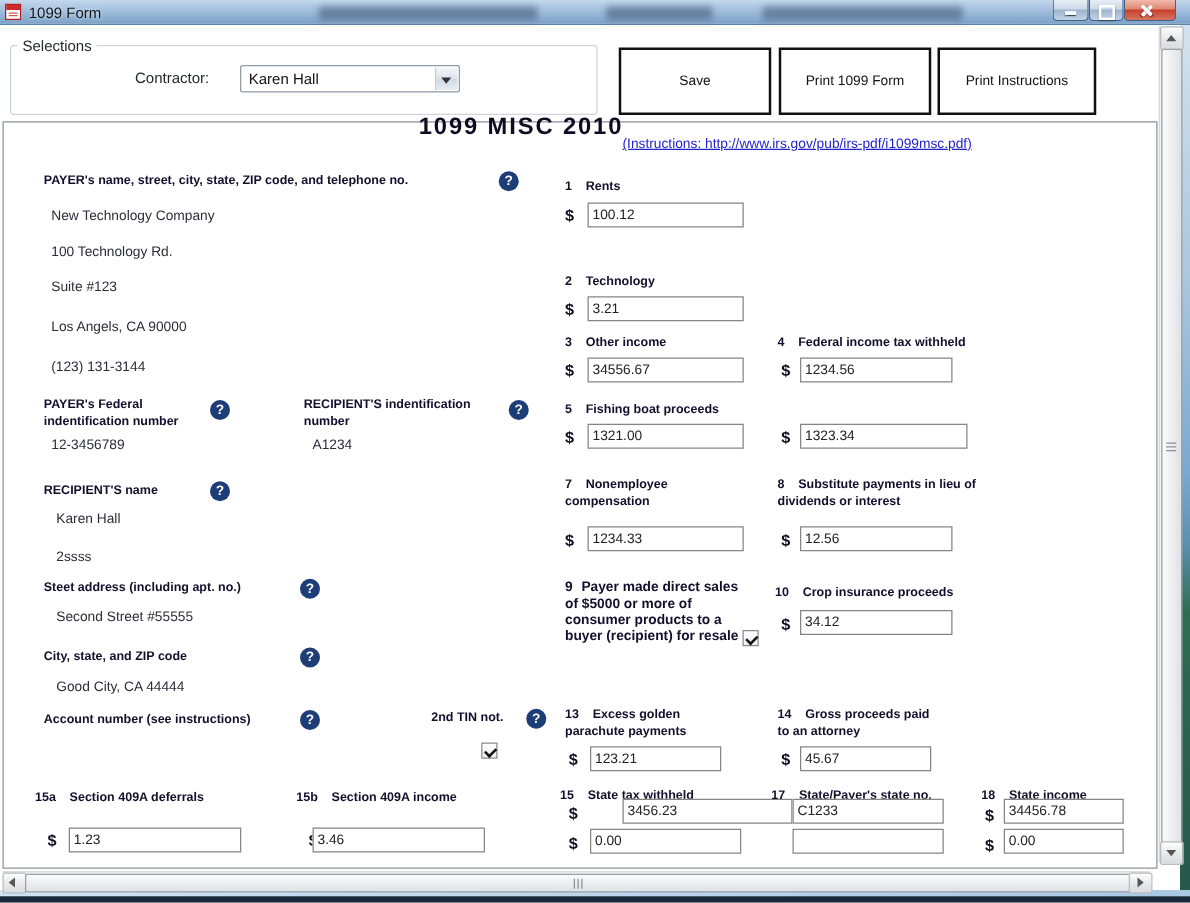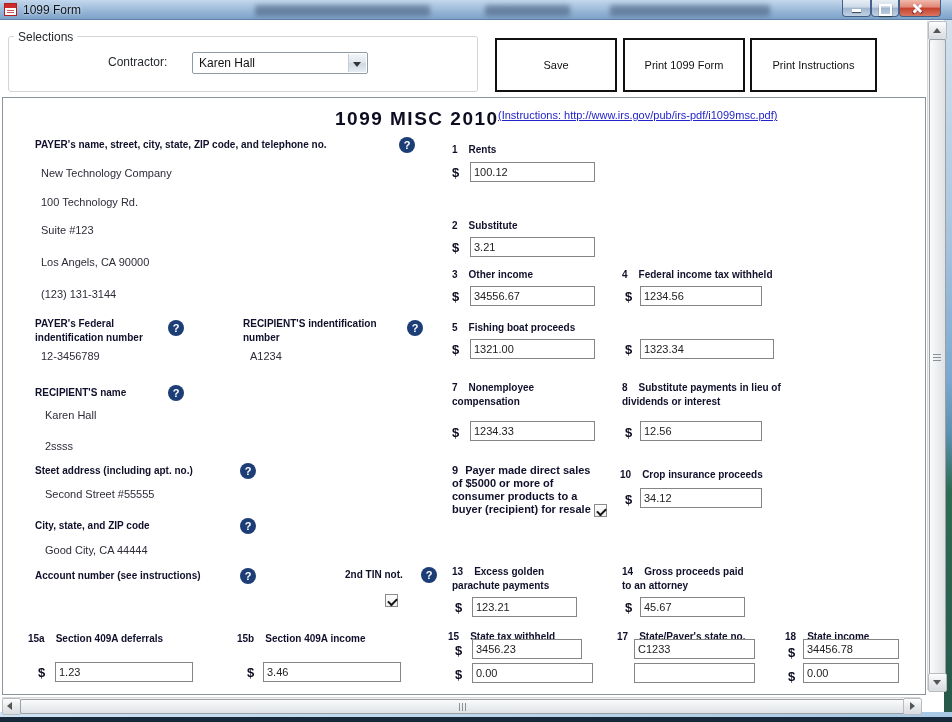--- a/index.html
+++ b/index.html
@@ -126,21 +126,21 @@
     <span class="combo-btn">
         <span class="combo-arrow"></span>
       </span>
   </div>
 
   <div class="abs flatbtn" style="left:495px;top:38px;width:122px;height:54px;">Save</div>
   <div class="abs flatbtn" style="left:623px;top:38px;width:122px;height:54px;">Print 1099 Form</div>
   <div class="abs flatbtn" style="left:750px;top:38px;width:127px;height:54px;">Print Instructions</div>
 
   <div class="abs main-panel"></div>
-  <div class="abs form-title" style="left:335px;top:108px;text-align:center;">1099 MISC 2010</div>
+  <div class="abs form-title" style="left:335px;top:91px;text-align:center;">1099 MISC 2010</div>
   <div class="abs link" style="left:498px;top:109px;">(Instructions: http://www.irs.gov/pub/irs-pdf/i1099msc.pdf)</div>
 
   <div class="abs blabel" style="left:35px;top:139px;">PAYER's name, street, city, state, ZIP code, and telephone no.</div>
   <div class="abs help" style="left:399px;top:137px;">?</div>
   <div class="abs val" style="left:41px;top:167px;">New Technology Company</div>
   <div class="abs val" style="left:41px;top:196px;">100 Technology Rd.</div>
   <div class="abs val" style="left:41px;top:224px;">Suite #123</div>
   <div class="abs val" style="left:41px;top:256px;">Los Angels, CA 90000</div>
   <div class="abs val" style="left:41px;top:288px;">(123) 131-3144</div>
 
@@ -175,27 +175,27 @@
   <div class="abs help" style="left:240px;top:568px;">?</div>
   <div class="abs blabel" style="left:345px;top:569px;">2nd TIN not.</div>
   <div class="abs help" style="left:421px;top:567px;">?</div>
   <div class="abs cb checked" style="left:385px;top:594px;"></div>
 
   <div class="abs" style="left:28px;top:628px;"><span class="bno">15a</span><span class="blabel">Section 409A deferrals</span></div>
   <div class="abs dollar" style="left:38px;top:665px;">$</div>
   <input class="abs money" style="left: 55px; top: 662px; width: 138px; height: 20px;" value="1.23">
   <div class="abs" style="left:237px;top:628px;"><span class="bno">15b</span><span class="blabel">Section 409A income</span></div>
   <div class="abs dollar" style="left:247px;top:665px;">$</div>
-  <input class="abs money" style="left: 263px; top: 662px; width: 138px; height: 20px;" value="3.46">
+  <input class="abs money" style="left: 250px; top: 662px; width: 138px; height: 20px;" value="3.46">
 
   <div class="abs" style="left:452px;top:139px;"><span class="bno">1</span><span class="blabel">Rents</span></div>
   <div class="abs dollar" style="left:452px;top:165px;">$</div>
   <input class="abs money" style="left: 470px; top: 162px; width: 125px; height: 20px;" value="100.12">
 
-  <div class="abs" style="left:452px;top:215px;"><span class="bno">2</span><span class="blabel">Substitute</span></div>
+  <div class="abs" style="left:452px;top:215px;"><span class="bno">2</span><span class="blabel">Technology</span></div>
   <div class="abs dollar" style="left:452px;top:240px;">$</div>
   <input class="abs money" style="left: 470px; top: 237px; width: 125px; height: 20px;" value="3.21">
 
   <div class="abs" style="left:452px;top:264px;"><span class="bno">3</span><span class="blabel">Other income</span></div>
   <div class="abs dollar" style="left:452px;top:289px;">$</div>
   <input class="abs money" style="left: 470px; top: 286px; width: 125px; height: 20px;" value="34556.67">
 
   <div class="abs" style="left:452px;top:317px;"><span class="bno">5</span><span class="blabel">Fishing boat proceeds</span></div>
   <div class="abs dollar" style="left:452px;top:342px;">$</div>
   <input class="abs money" style="left: 470px; top: 339px; width: 125px; height: 20px;" value="1321.00">
@@ -214,21 +214,21 @@
 
   <div class="abs two-line" style="left:452px;top:563px;">
     <div><span class="bno">13</span><span class="blabel">Excess golden</span></div>
     <div class="blabel">parachute payments</div>
   </div>
   <div class="abs dollar" style="left:455px;top:600px;">$</div>
   <input class="abs money" style="left: 472px; top: 597px; width: 105px; height: 20px;" value="123.21">
 
   <div class="abs" style="left:448px;top:626px;"><span class="bno">15</span><span class="blabel">State tax withheld</span></div>
   <div class="abs dollar" style="left:455px;top:643px;">$</div>
-  <input class="abs money" style="left: 472px; top: 639px; width: 110px; height: 20px;" value="3456.23">
+  <input class="abs money" style="left: 498px; top: 639px; width: 136px; height: 20px;" value="3456.23">
   <div class="abs dollar" style="left:455px;top:667px;">$</div>
   <input class="abs money" style="left: 472px; top: 663px; width: 121px; height: 20px;" value="0.00">
 
   <div class="abs" style="left:622px;top:264px;"><span class="bno">4</span><span class="blabel">Federal income tax withheld</span></div>
   <div class="abs dollar" style="left:625px;top:289px;">$</div>
   <input class="abs money" style="left: 640px; top: 286px; width: 122px; height: 20px;" value="1234.56">
 
   <div class="abs dollar" style="left:625px;top:342px;">$</div>
   <input class="abs money" style="left: 640px; top: 339px; width: 134px; height: 20px;" value="1323.34">
 

